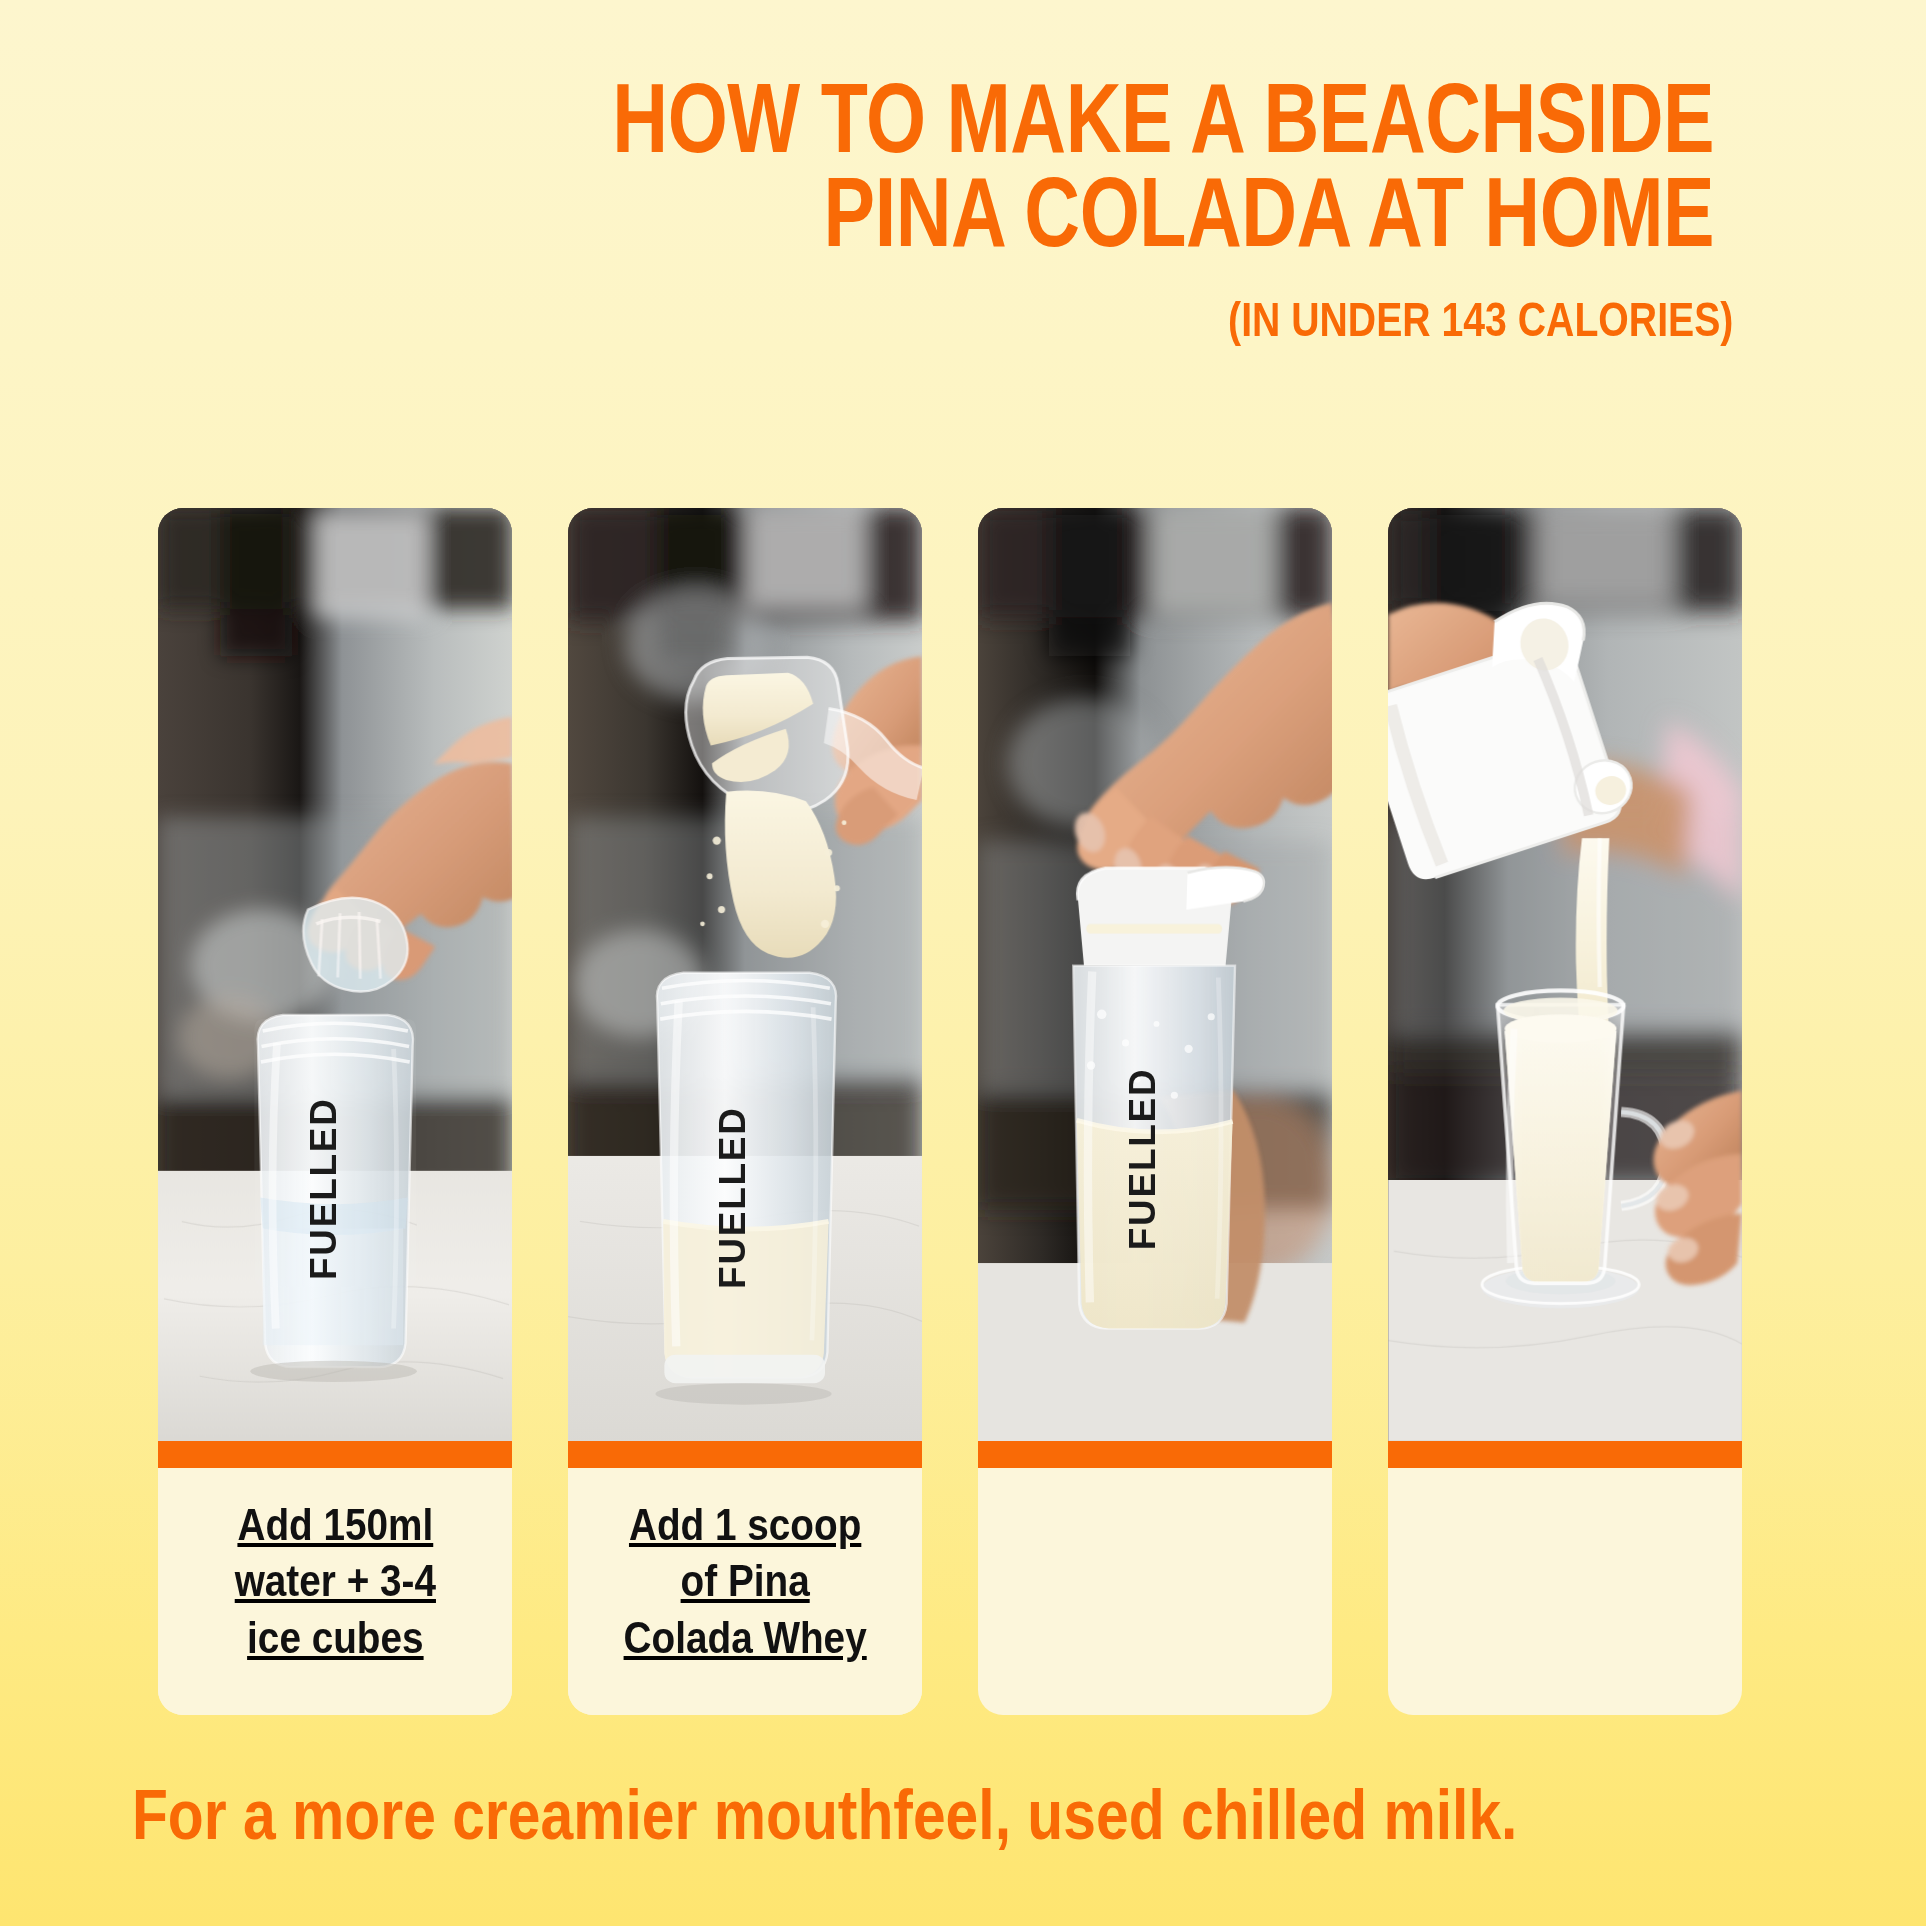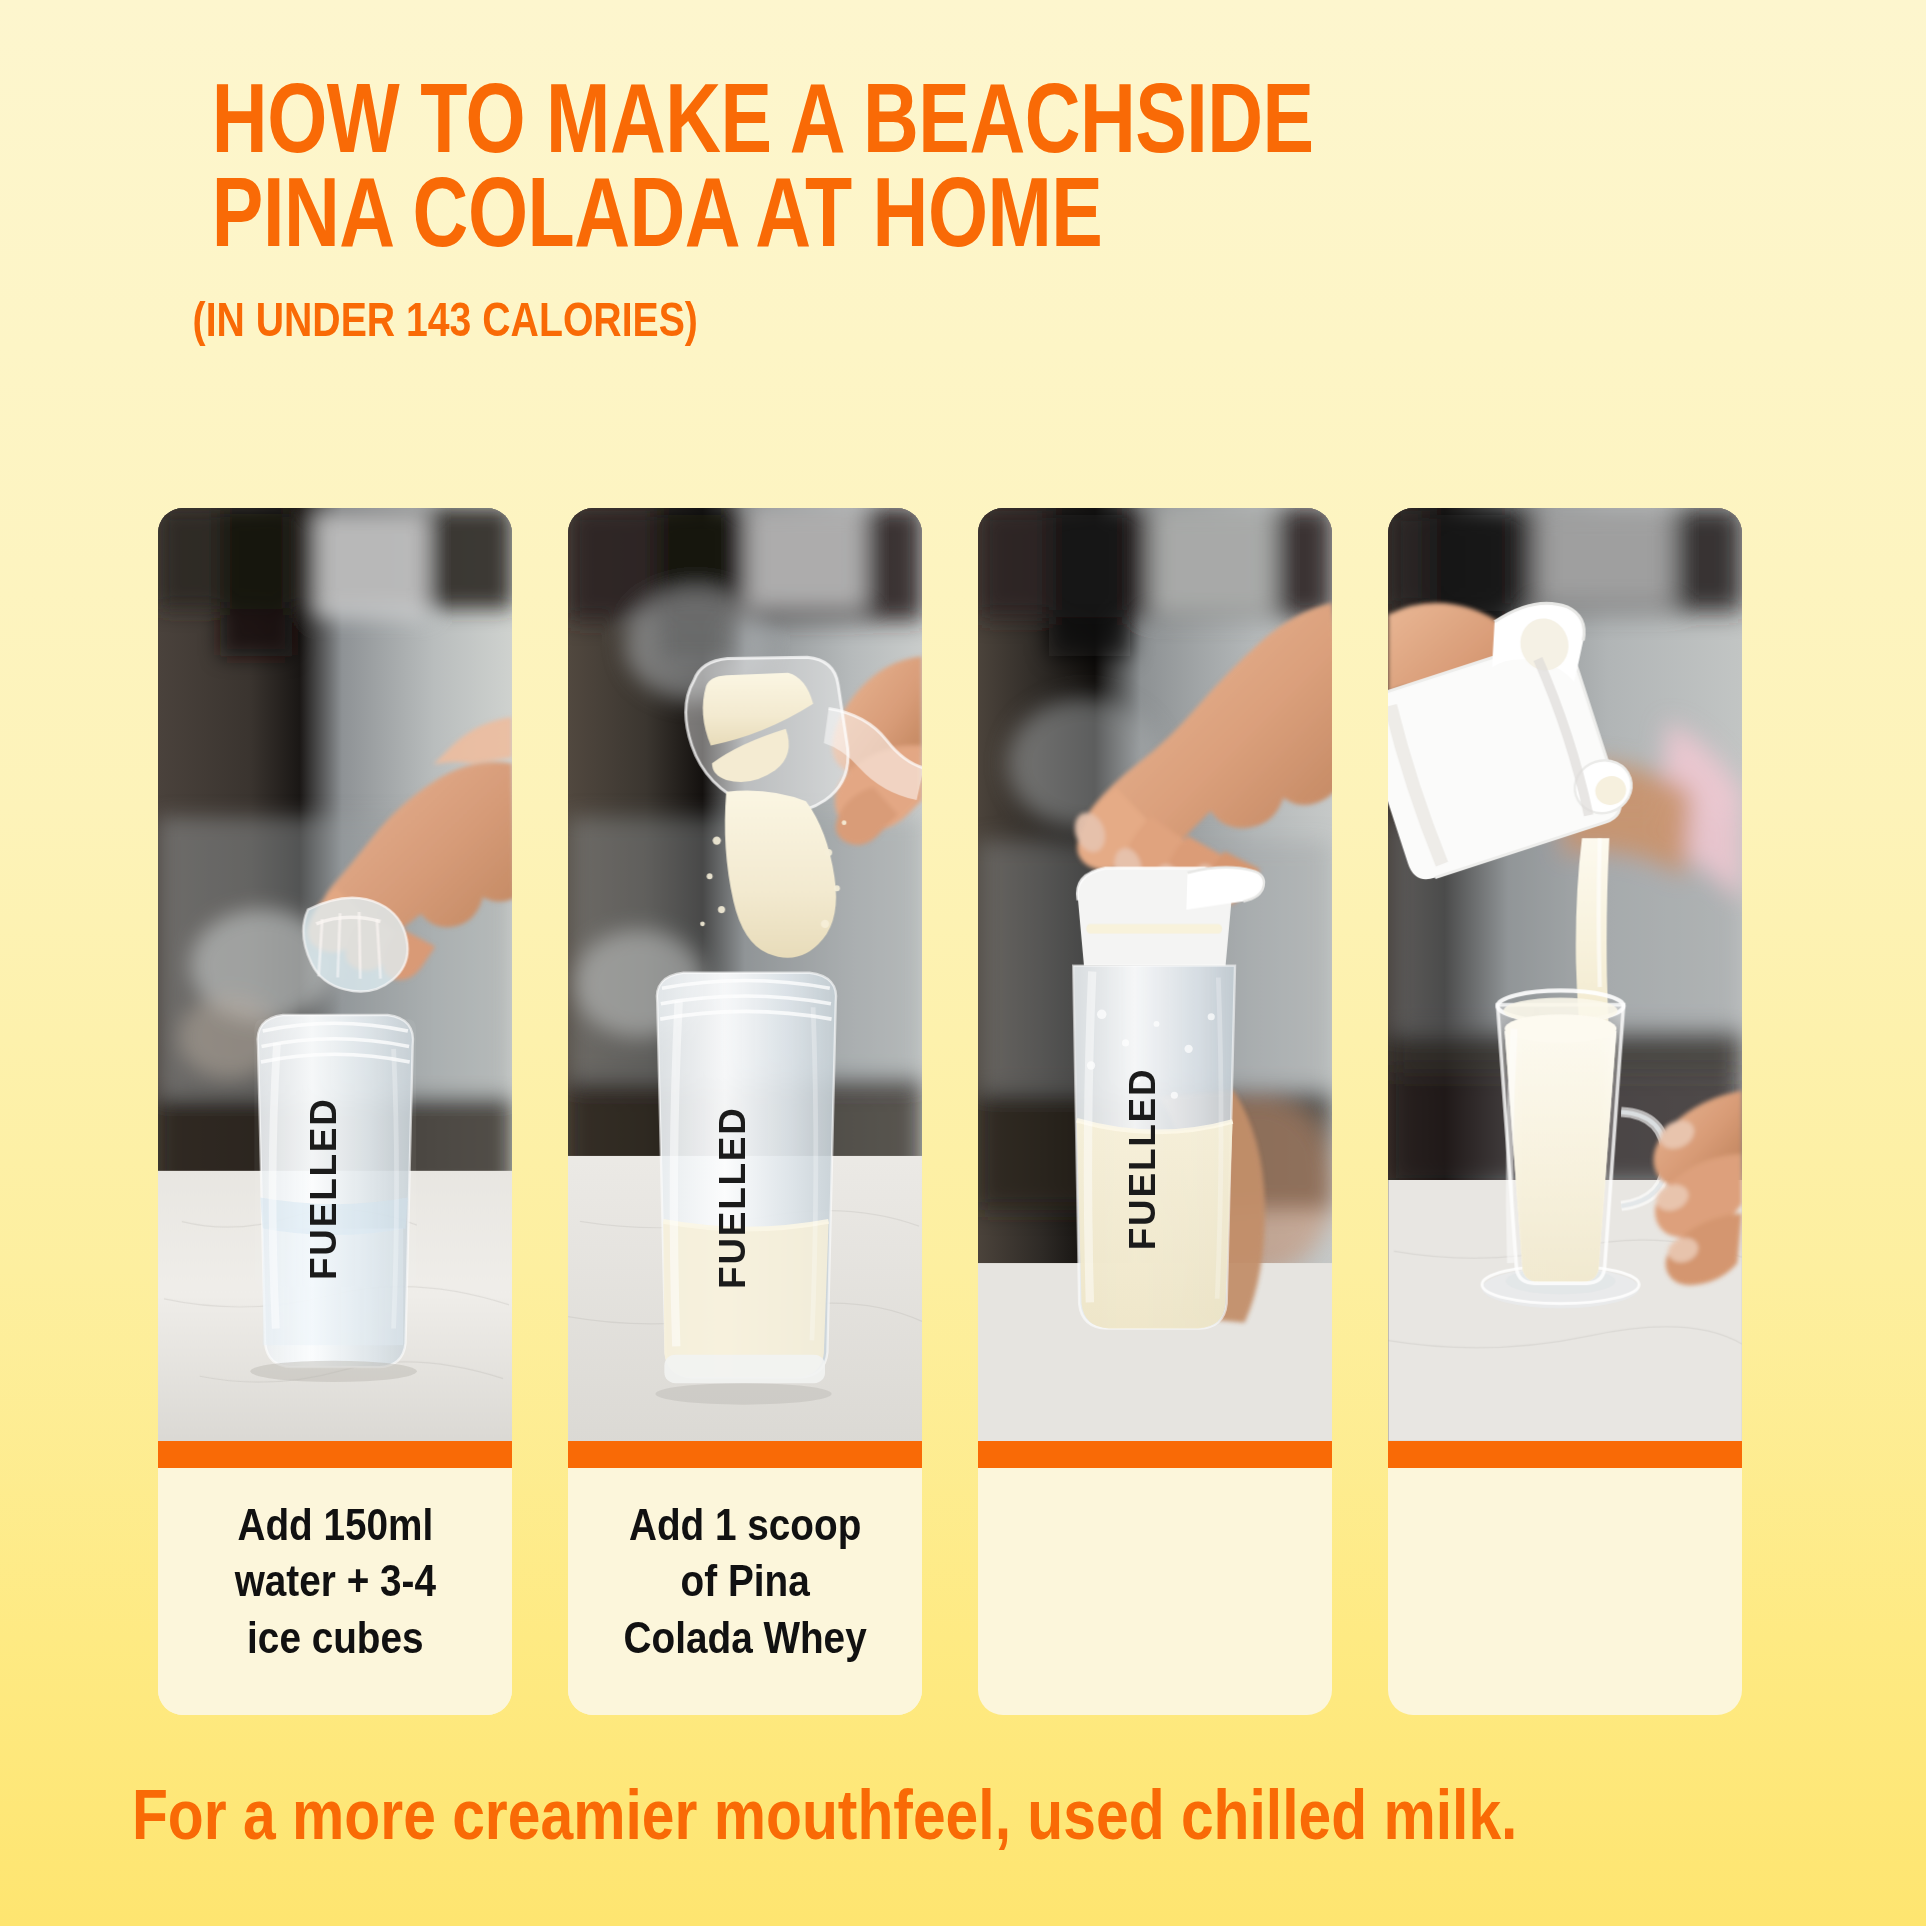--- a/index.html
+++ b/index.html
@@ -5,21 +5,21 @@
   * { margin:0; padding:0; box-sizing:border-box; }
   html,body { width:1926px; height:1926px; }
   body{
     font-family:"Liberation Sans", sans-serif;
     background: linear-gradient(180deg,#FDF6CE 0%,#FDF5C6 18%,#FDF3B9 42%,#FDEF9F 66%,#FEEA83 85%,#FEE570 100%);
     overflow:hidden;
     position:relative;
   }
 
   
-  .header{ width:100%; padding-top:71px; text-align:left; }
+  .header{ width:100%; padding-top:71px; text-align:right; }
   .title{
     color:#F96A06;
     font-family:"Liberation Sans Narrow","Liberation Sans",sans-serif;
     font-weight:700;
     font-size:99px;
     line-height:0.95;
     letter-spacing:-0.6px;
     transform:scaleX(0.78);
     transform-origin:center top;
   }
@@ -58,20 +58,21 @@
     background:#2b2724;
   }
   .photo svg{ position:absolute; left:0; top:0; width:100%; height:100%; display:block; }
   .accent-bar{ width:100%; height:27px; background:#F96A06; flex:0 0 27px; }
   .caption{
     flex:1;
     background:#FCF6DB;
     display:flex; align-items:center; justify-content:center;
     text-align:center;
     padding:0 26px 20px;
+    text-decoration:underline;
   }
   .caption .ctext{
     color:#111111;
     font-family:"Liberation Sans Narrow","Liberation Sans",sans-serif;
     font-weight:700;
     font-size:44px;
     line-height:1.28;
     transform:scaleX(0.88);
     white-space:pre-line;
   }

